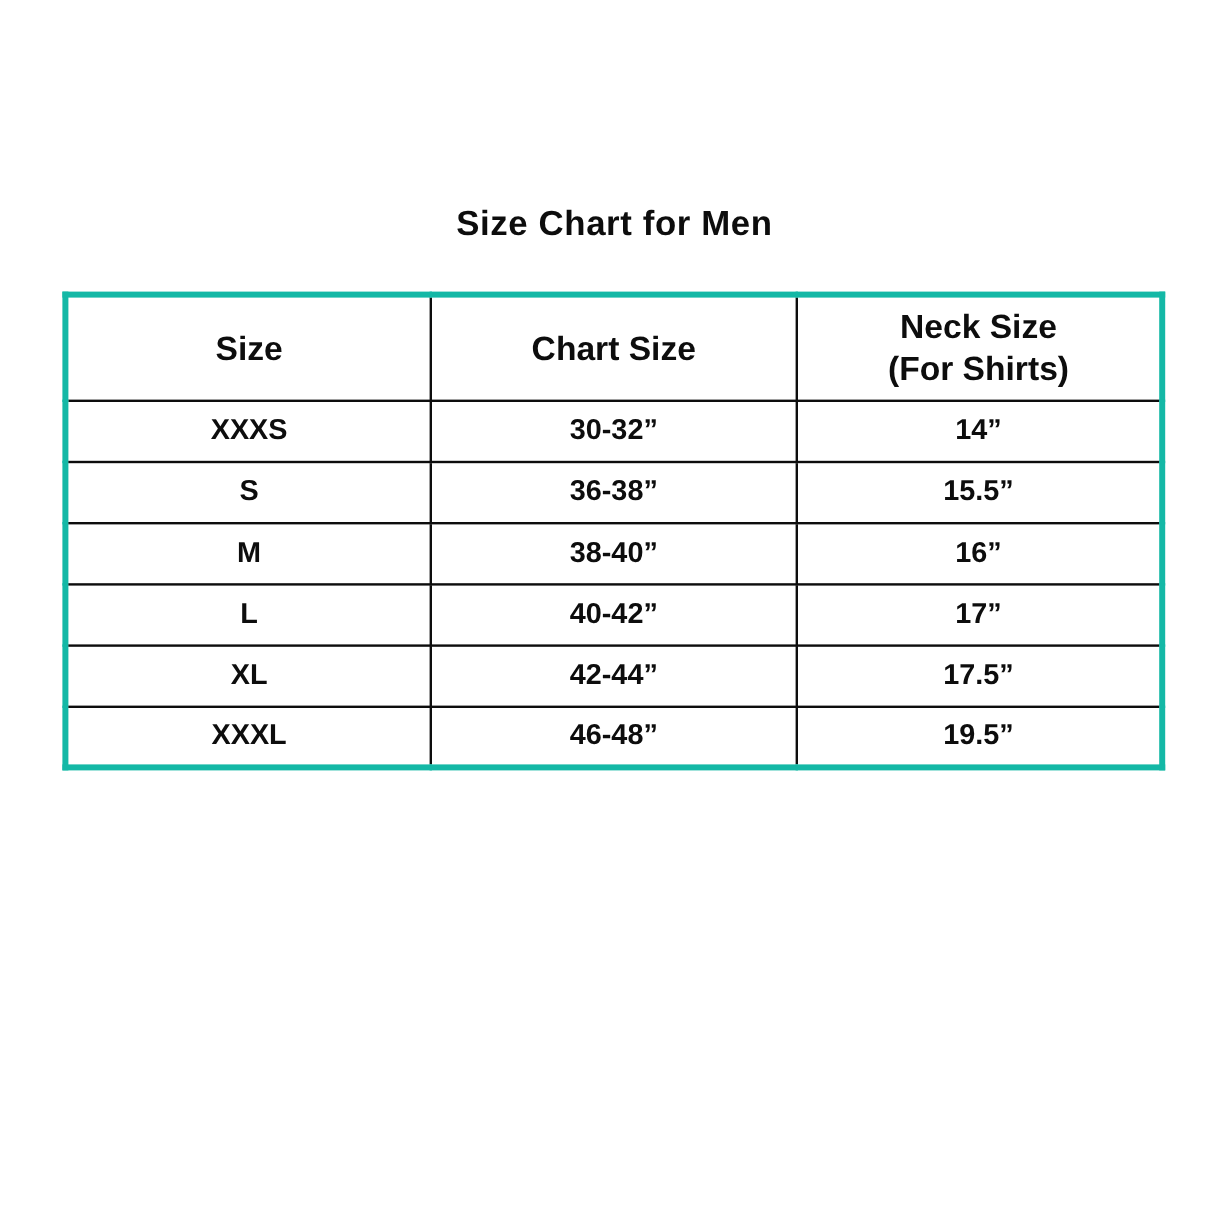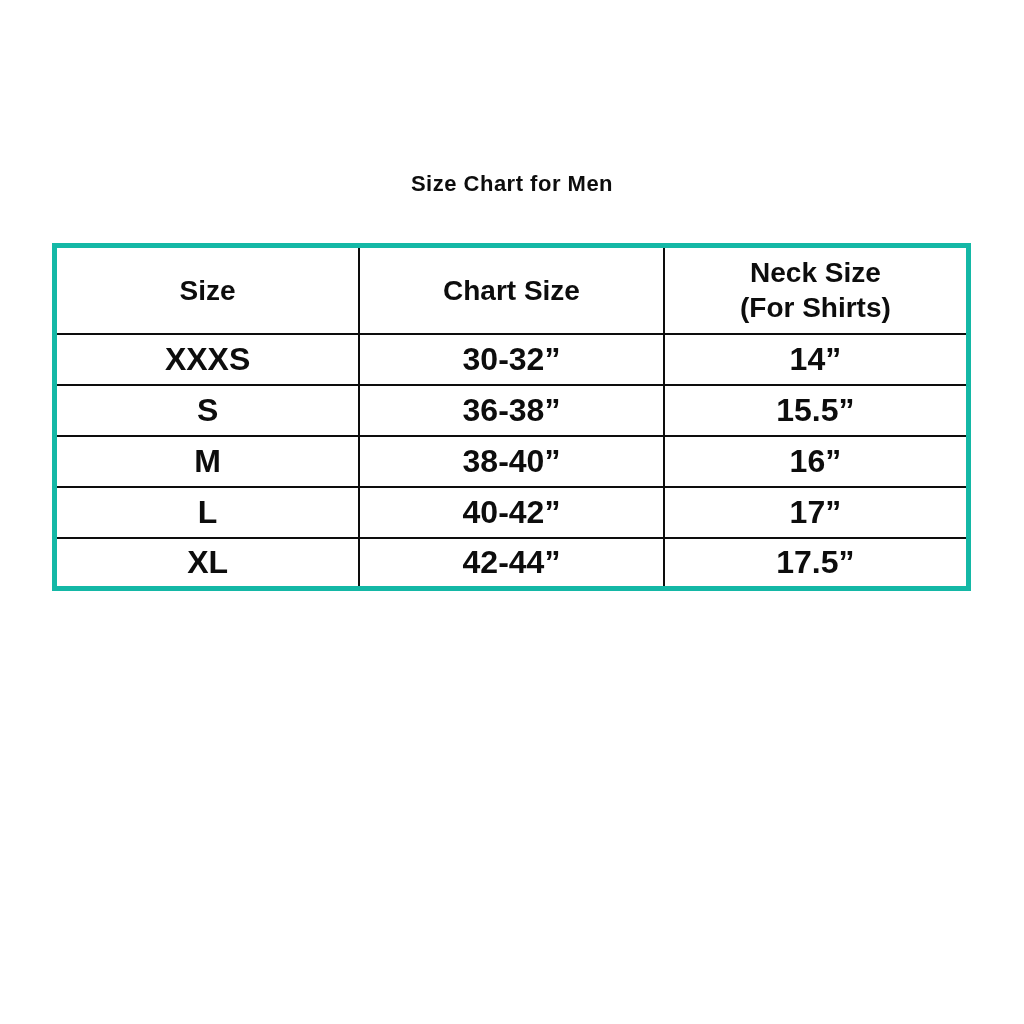--- a/index.html
+++ b/index.html
@@ -11,21 +11,21 @@
     background: #ffffff;
     font-family: "Liberation Sans", sans-serif;
     color: #0d0d0d;
   }
   .title {
     position: absolute;
     top: 171px;
     left: 0;
     width: 100%;
     text-align: center;
-    font-size: 22px;
+    font-size: 29px;
     font-weight: 700;
     letter-spacing: 0.5px;
     color: #0d0d0d;
   }
   table.size-table {
     position: absolute;
     left: 52px;
     top: 243px;
     width: 919px;
     border-collapse: collapse;
@@ -41,21 +41,21 @@
     color: #0d0d0d;
     background: #ffffff;
   }
   table.size-table th {
     height: 88px;
     font-size: 28px;
     line-height: 1.25;
   }
   table.size-table td {
     height: 51px;
-    font-size: 32px;
+    font-size: 24px;
   }
 </style>
 </head>
 <body>
 
 <div class="canvas">
 
   <div class="title">Size Chart for Men</div>
 
   <table class="size-table">
@@ -92,16 +92,21 @@
       <tr>
         <td>L</td>
         <td>40-42”</td>
         <td>17”</td>
       </tr>
       <tr>
         <td>XL</td>
         <td>42-44”</td>
         <td>17.5”</td>
       </tr>
+      <tr>
+        <td>XXXL</td>
+        <td>46-48”</td>
+        <td>19.5”</td>
+      </tr>
     </tbody>
   </table>
 
 </div>
 
 </body></html>

